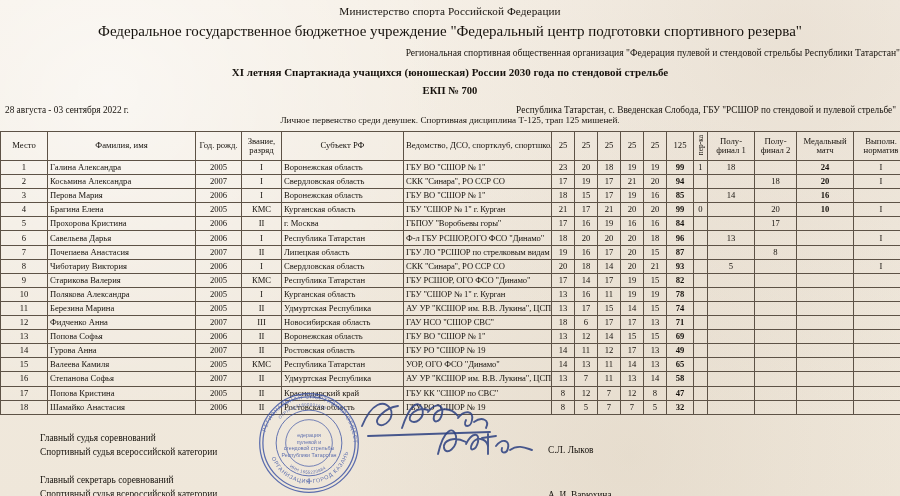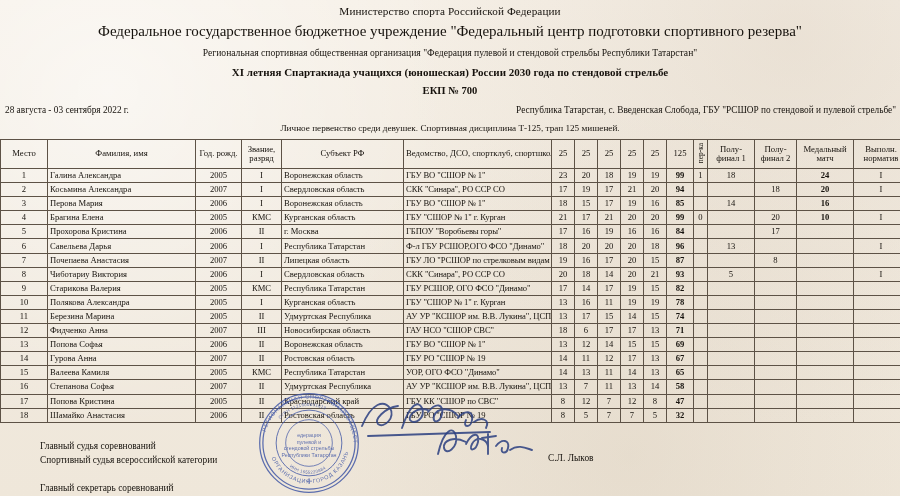--- a/index.html
+++ b/index.html
@@ -19,29 +19,29 @@
       radial-gradient(circle at 88% 8%, rgba(214,200,182,.35), rgba(255,255,255,0) 42%),
       radial-gradient(circle at 70% 92%, rgba(210,196,176,.30), rgba(255,255,255,0) 45%),
       linear-gradient(180deg, #f6f0e7 0%, #f1eadf 45%, #efe7da 100%);
     z-index:0;
   }
   .page{position:relative;z-index:2;padding:0;}
 
   .hdr{text-align:center;}
   .l1{font-size:11.2px;margin-top:5px;letter-spacing:.1px;}
   .l2{font-size:15px;margin-top:6px;}
-  .l3{font-size:9.6px;margin-top:7px;}
+  .l3{font-size:9.6px;margin-top:7px;text-align:right;}
   .l4{font-size:11px;font-weight:bold;margin-top:8px;}
   .l5{font-size:10.6px;font-weight:bold;margin-top:7px;}
 
   .daterow{
     margin-top:9px;display:flex;justify-content:space-between;align-items:flex-start;
     font-size:9.3px;padding:0 4px 0 5px;
   }
-  .discipline{text-align:center;font-size:9.2px;margin-top:8px;}
+  .discipline{text-align:center;font-size:9.2px;}
 
   table.results{
     border-collapse:collapse;
     margin:6px auto 0 auto;
     width:890px;
     table-layout:fixed;
     background:transparent;
   }
   table.results th, table.results td{
     border:1px solid #5d5246;
@@ -437,21 +437,21 @@
           <td class="l">Гурова Анна</td>
           <td class="c">2007</td>
           <td class="c">II</td>
           <td class="l">Ростовская область</td>
           <td class="l small-org">ГБУ РО "СШОР № 19</td>
           <td class="c">14</td>
           <td class="c">11</td>
           <td class="c">12</td>
           <td class="c">17</td>
           <td class="c">13</td>
-          <td class="b">67</td>
+          <td class="b">49</td>
           <td class="c"></td>
           <td class="c"></td>
           <td class="c"></td>
           <td class="b"></td>
           <td class="c"></td>
         </tr>
         <tr>
           <td class="c">15</td>
           <td class="l">Валеева Камиля</td>
           <td class="c">2005</td>

